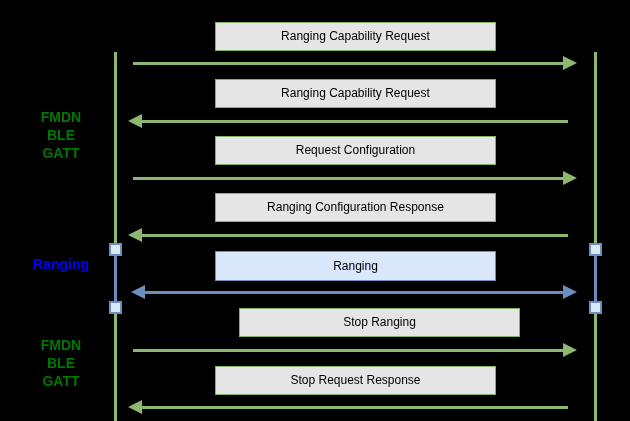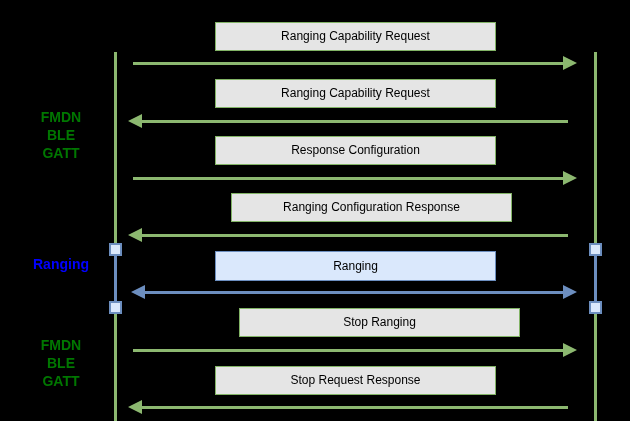--- a/index.html
+++ b/index.html
@@ -124,25 +124,25 @@
   </div>
 
   <div class="msg-box" style="top:22px;">Ranging Capability Request</div>
   <div class="arrow-line" style="left:133px; top:62px; width:432px;"></div>
   <div class="arrow-head point-right" style="left:563px; top:56px;"></div>
 
   <div class="msg-box" style="top:79px;">Ranging Capability Request</div>
   <div class="arrow-head point-left" style="left:128px; top:114px;"></div>
   <div class="arrow-line" style="left:141px; top:120px; width:427px;"></div>
 
-  <div class="msg-box" style="top:136px;">Response Configuration</div>
+  <div class="msg-box" style="top:136px;">Request Configuration</div>
   <div class="arrow-line" style="left:133px; top:177px; width:432px;"></div>
   <div class="arrow-head point-right" style="left:563px; top:171px;"></div>
 
-  <div class="msg-box" style="top:193px;margin-left:16px;">Ranging Configuration Response</div>
+  <div class="msg-box" style="top:193px;">Ranging Configuration Response</div>
   <div class="arrow-head point-left" style="left:128px; top:228px;"></div>
   <div class="arrow-line" style="left:141px; top:234px; width:427px;"></div>
 
   <div class="msg-box blue" style="top:251px;">Ranging</div>
   <div class="arrow-head point-left blue" style="left:131px; top:285px;"></div>
   <div class="arrow-line blue" style="left:144px; top:291px; width:420px;"></div>
   <div class="arrow-head point-right blue" style="left:563px; top:285px;"></div>
 
   <div class="msg-box" style="top:308px;margin-left:24px;">Stop Ranging</div>
   <div class="arrow-line" style="left:133px; top:349px; width:432px;"></div>

